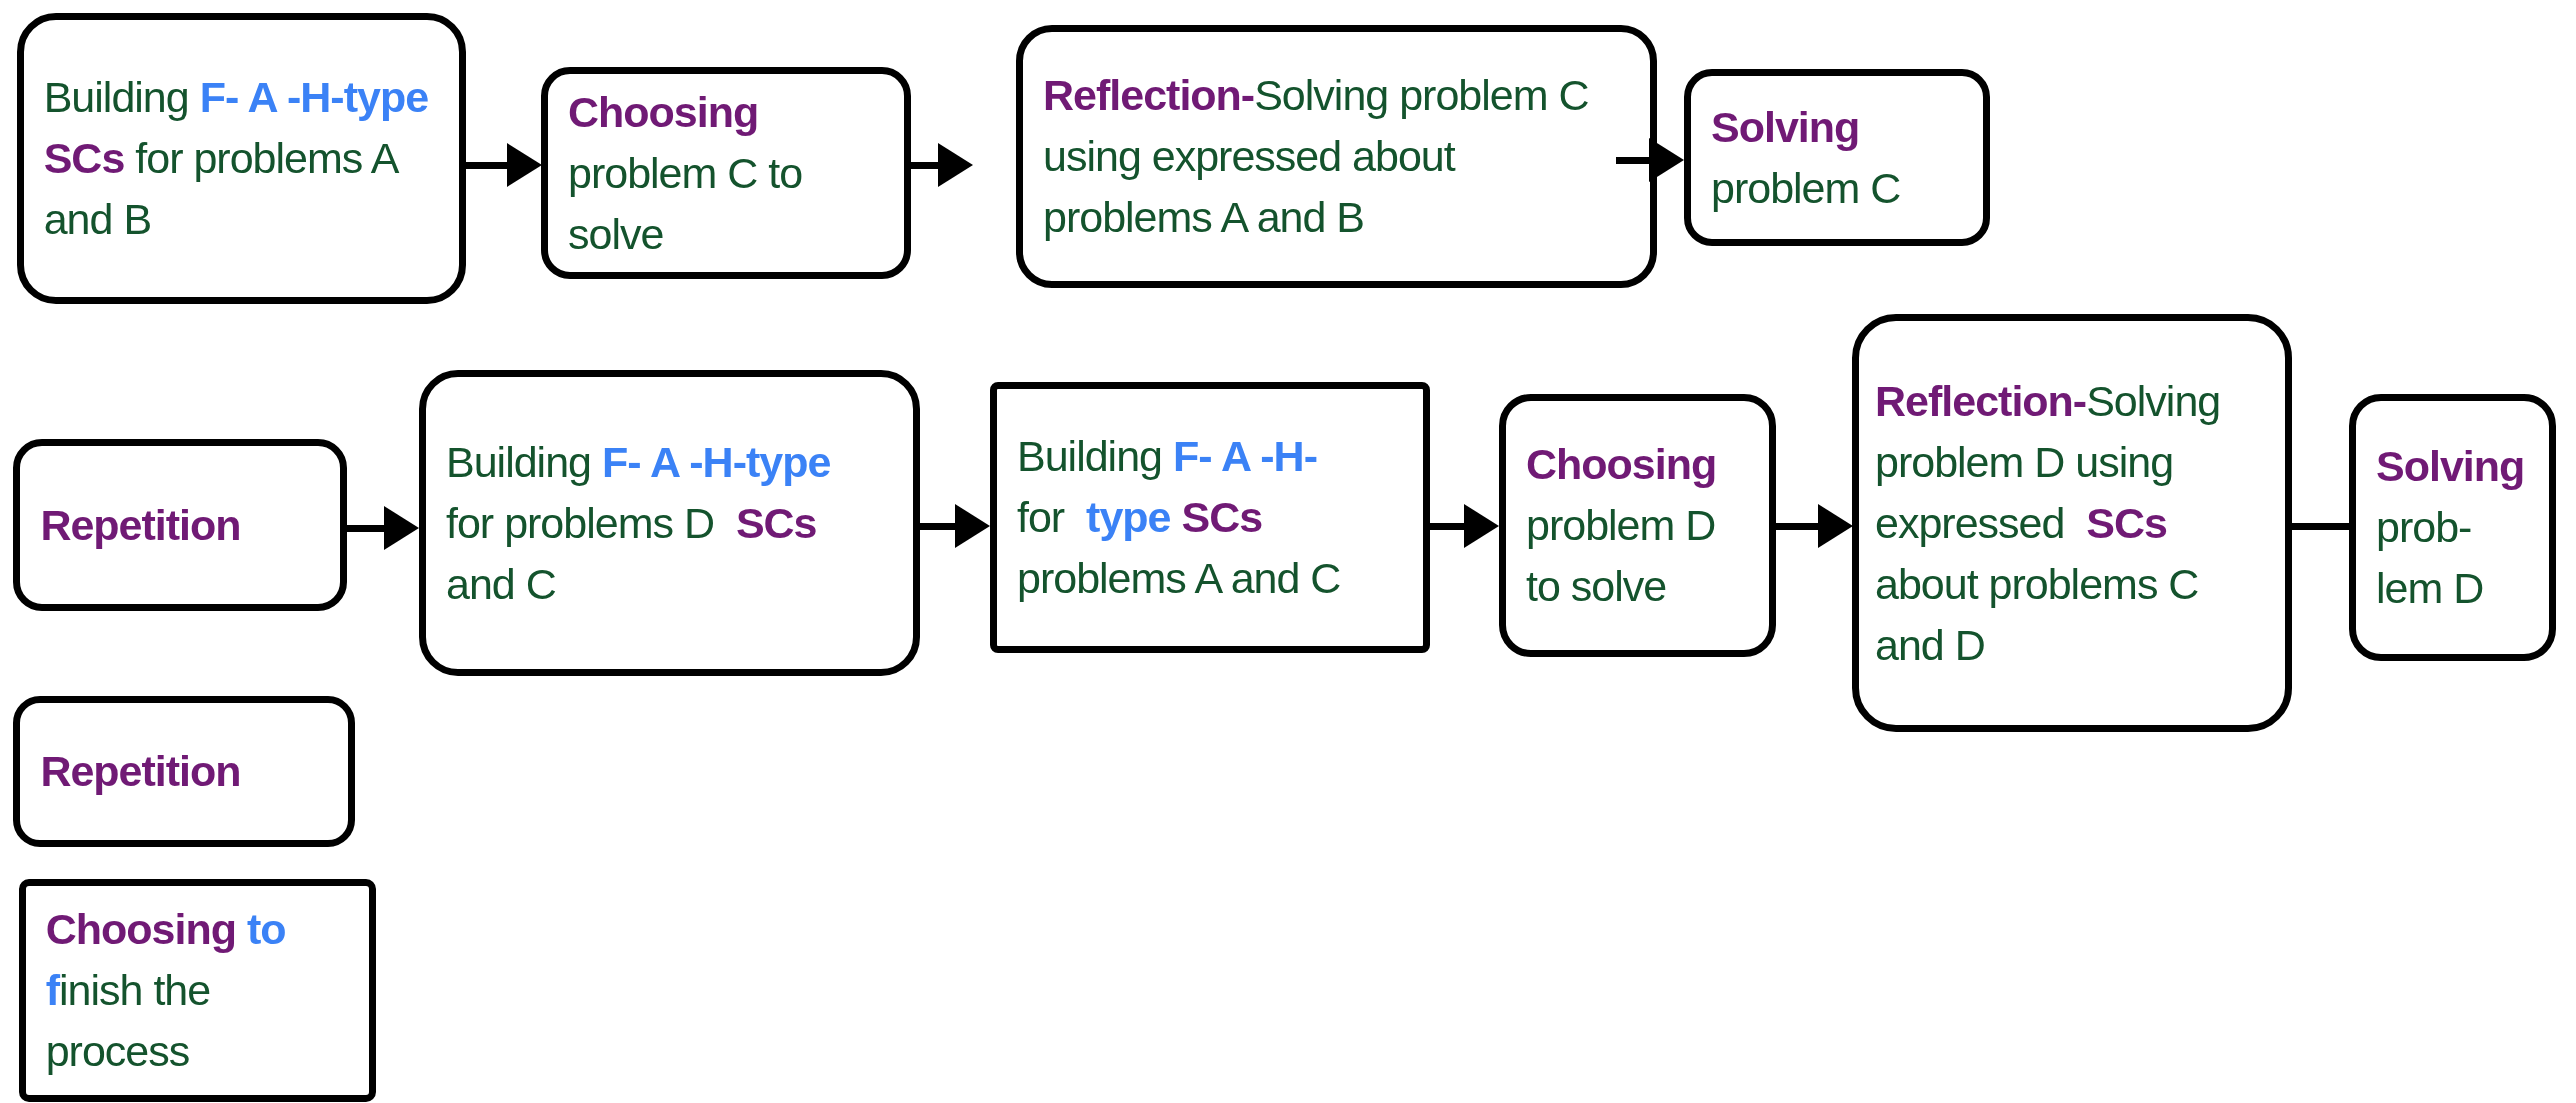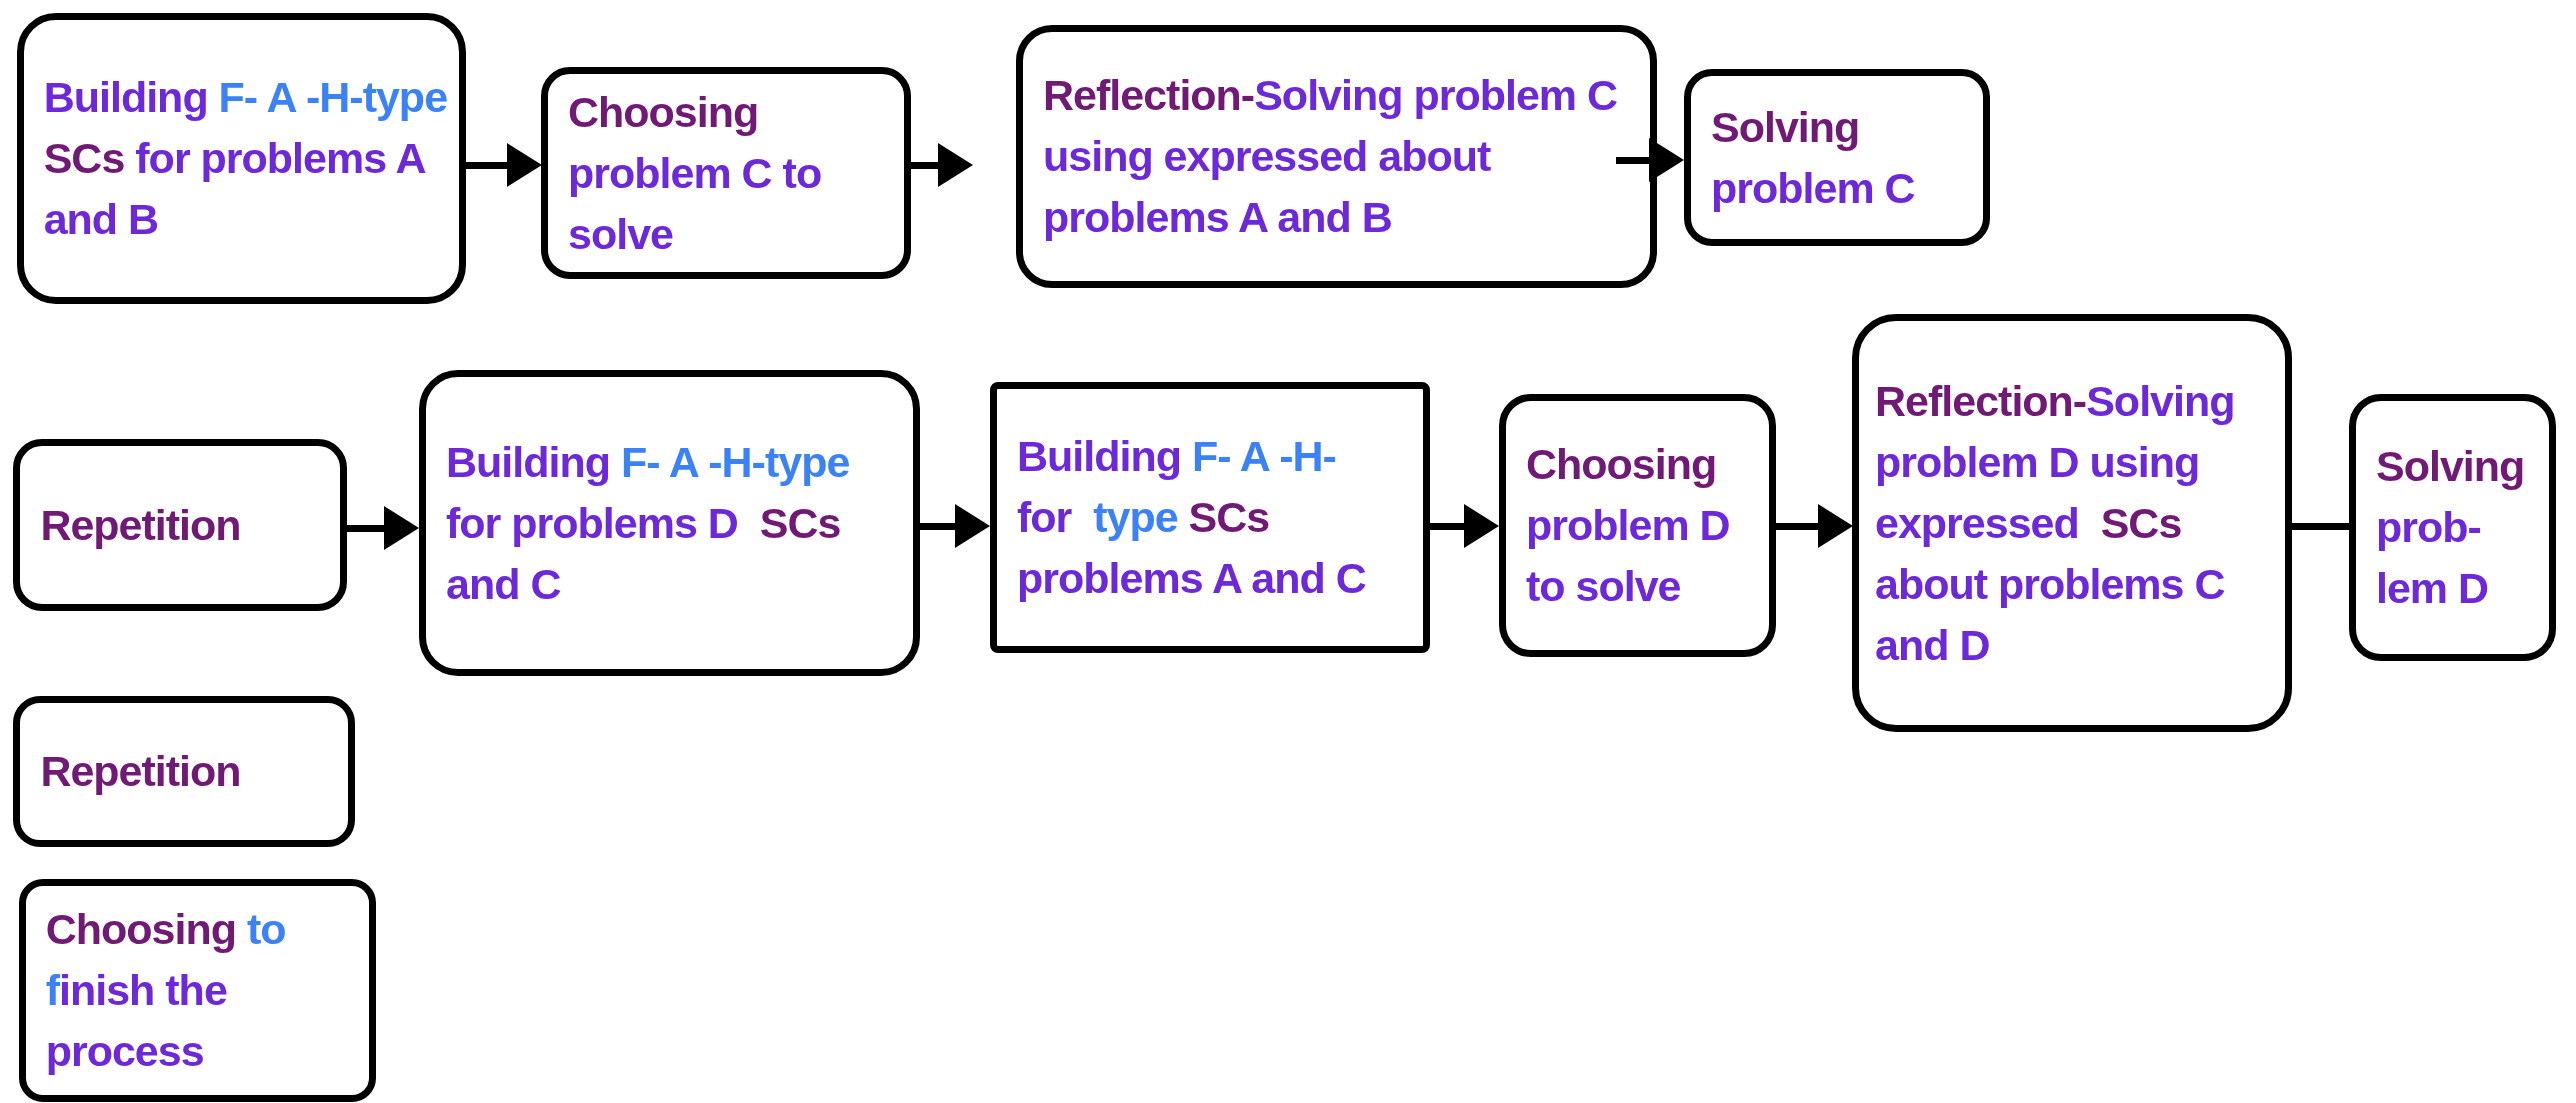--- a/index.html
+++ b/index.html
@@ -25,21 +25,21 @@
     justify-content: center;
     padding: 0 20px;
   }
   .bline {
     white-space: pre;
     font-size: 43px;
     line-height: 61px;
     letter-spacing: -1px;
     color: #000000;
   }
-  .seg.n { font-weight: bold; color: #6d28d9; }
+  .seg.n { font-weight: normal; color: #14532d; }
   .seg.b { font-weight: bold;   color: #3b82f6; }
   .seg.r { font-weight: bold;   color: #701a75; text-align: right; }
   .shaft {
     position: absolute;
     height: 7.4px;
     background: #000000;
   }
   .head {
     position: absolute;
     width: 0;
@@ -98,21 +98,21 @@
       <div class="bline"><span class="seg n">and D</span></div>
     </div>
     <div class="box" style="left: 2349px; top: 394px; width: 207px; height: 267px; border-radius: 32px;">
       <div class="bline"><span class="seg r">Solving</span></div>
       <div class="bline"><span class="seg n">prob-</span></div>
       <div class="bline"><span class="seg n">lem D</span></div>
     </div>
     <div class="box" style="left: 13.4px; top: 696px; width: 342px; height: 151px; border-radius: 27px;">
       <div class="bline"><span class="seg r">Repetition</span></div>
     </div>
-    <div class="box" style="left: 18.7px; top: 879px; width: 357px; height: 223px; border-radius: 24px;">
+    <div class="box" style="left: 18.7px; top: 879px; width: 357px; height: 223px; border-radius: 10px;">
       <div class="bline"><span class="seg r">Choosing</span><span class="seg b"> to</span></div>
       <div class="bline"><span class="seg b">f</span><span class="seg n">inish the</span></div>
       <div class="bline"><span class="seg n">process</span></div>
     </div>
     <div class="shaft" style="left: 466px; top: 162px; width: 46px;"></div>
     <div class="head" style="left: 507px; top: 143px;"></div>
     <div class="shaft" style="left: 911px; top: 162px; width: 32px;"></div>
     <div class="head" style="left: 938px; top: 143px;"></div>
     <div class="shaft" style="left: 1616px; top: 157px; width: 39px;"></div>
     <div class="head" style="left: 1649px; top: 138px;"></div>

